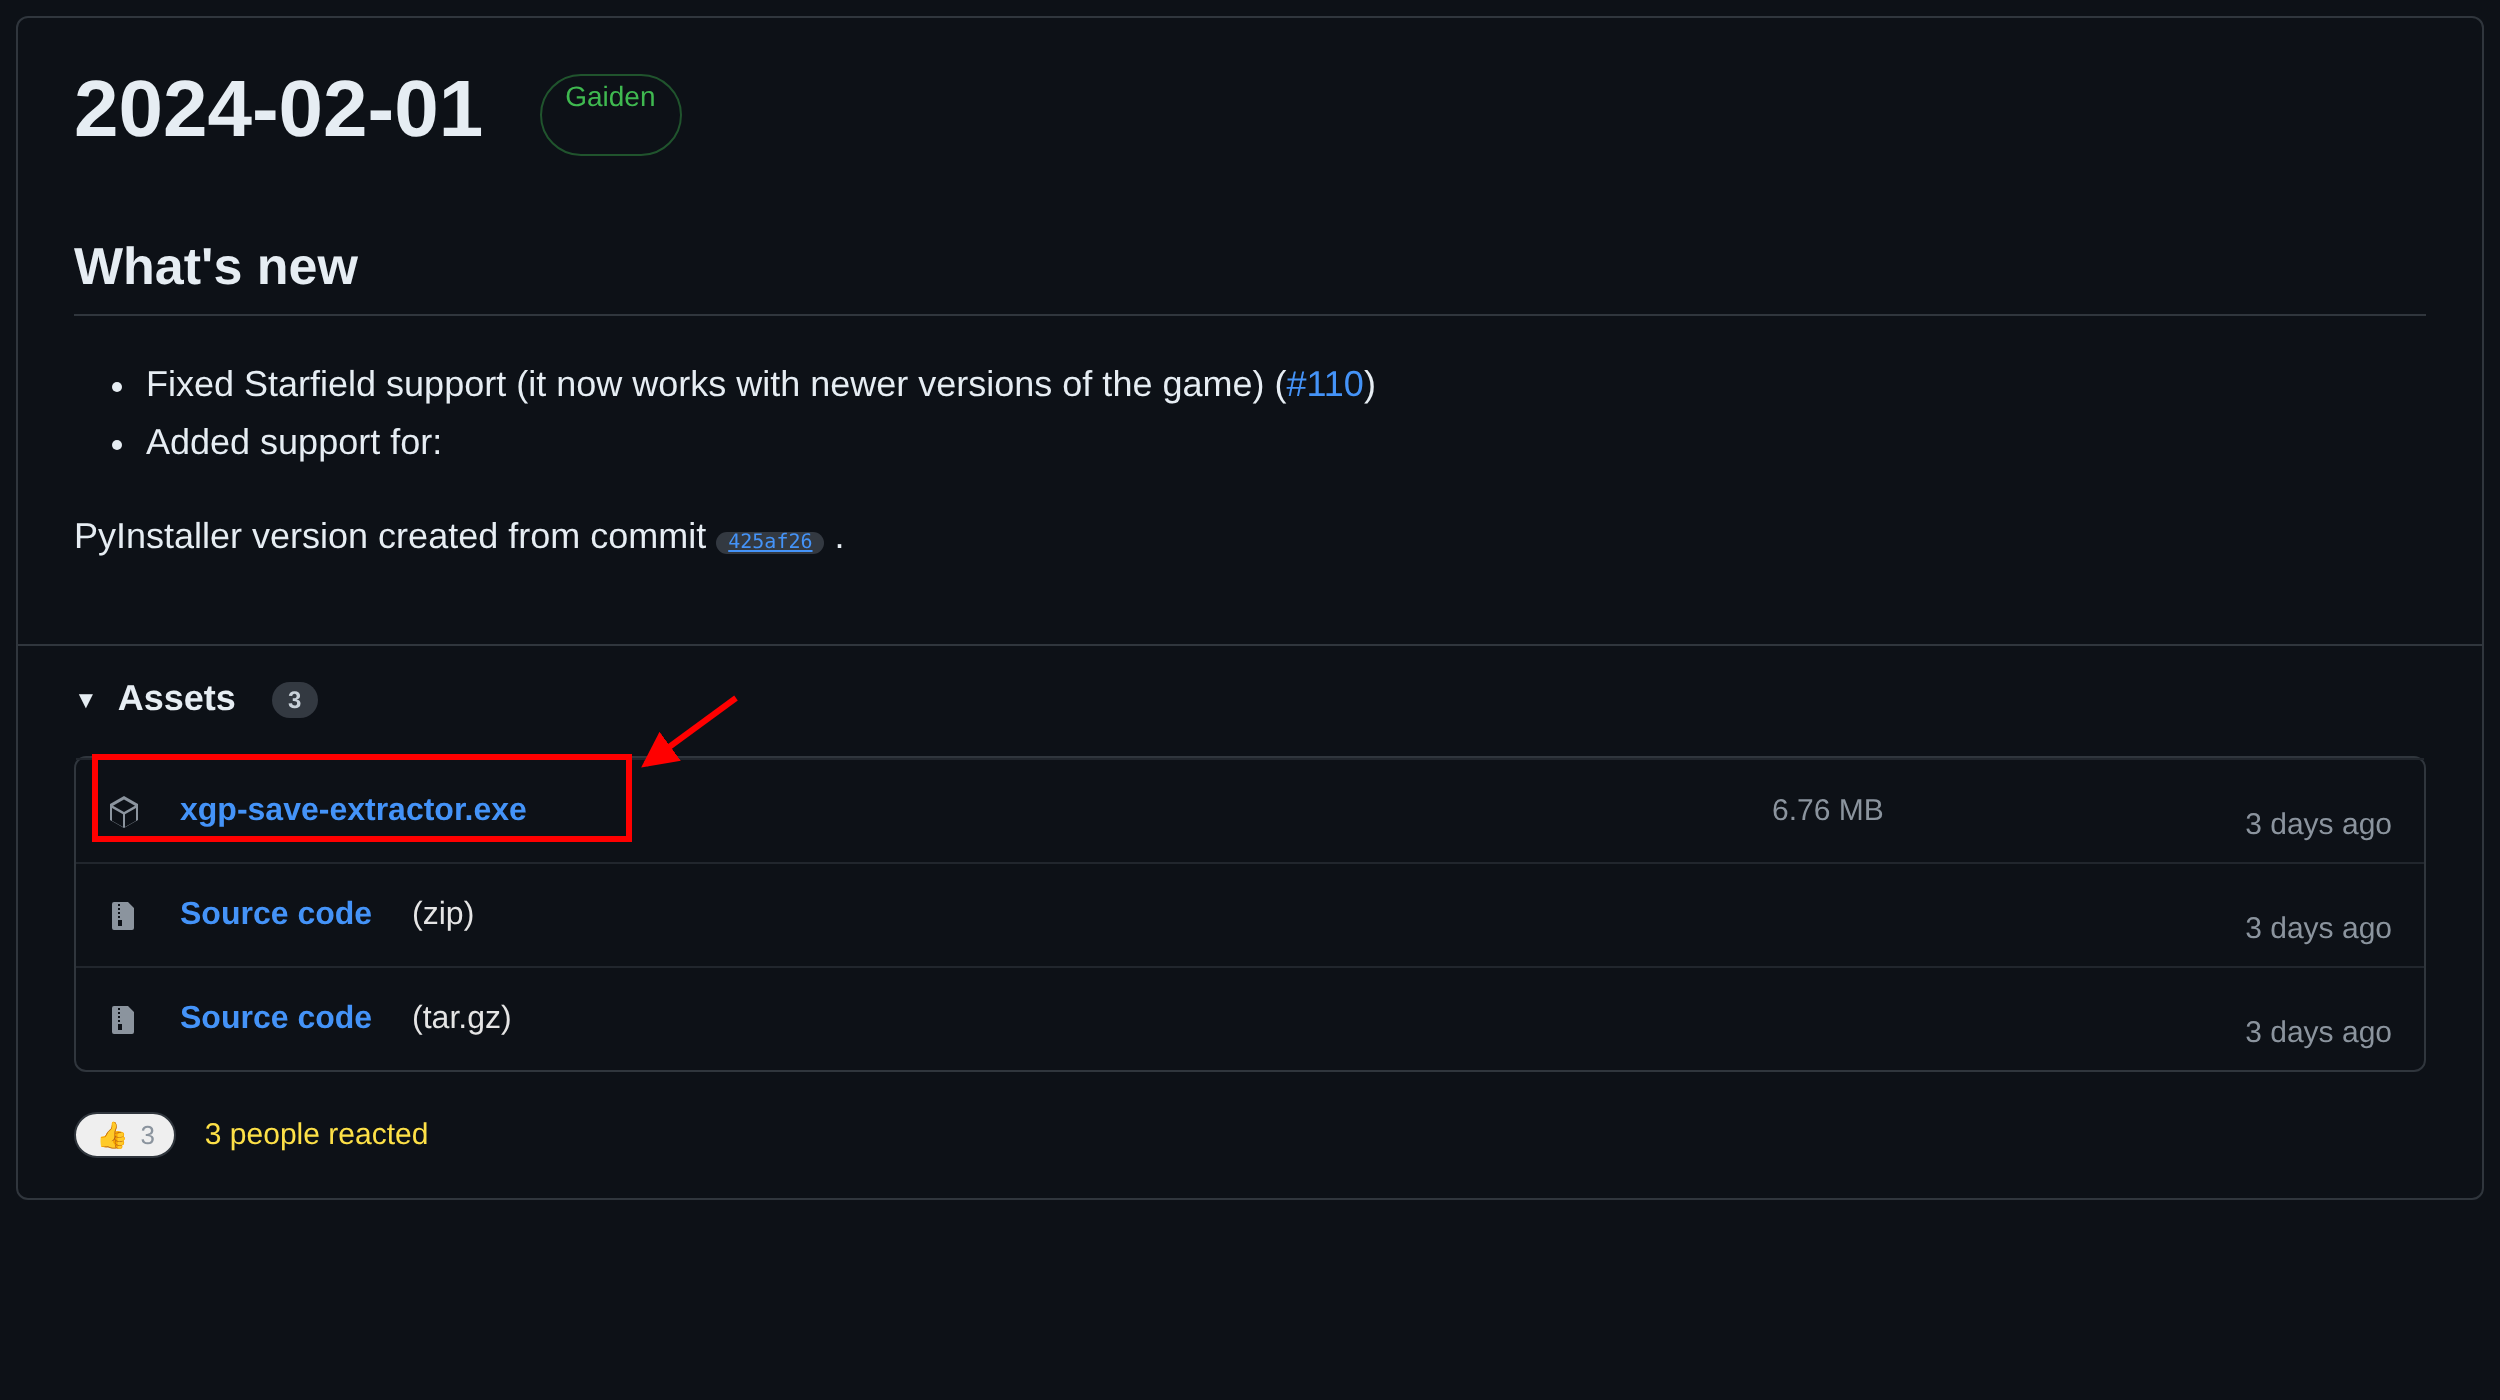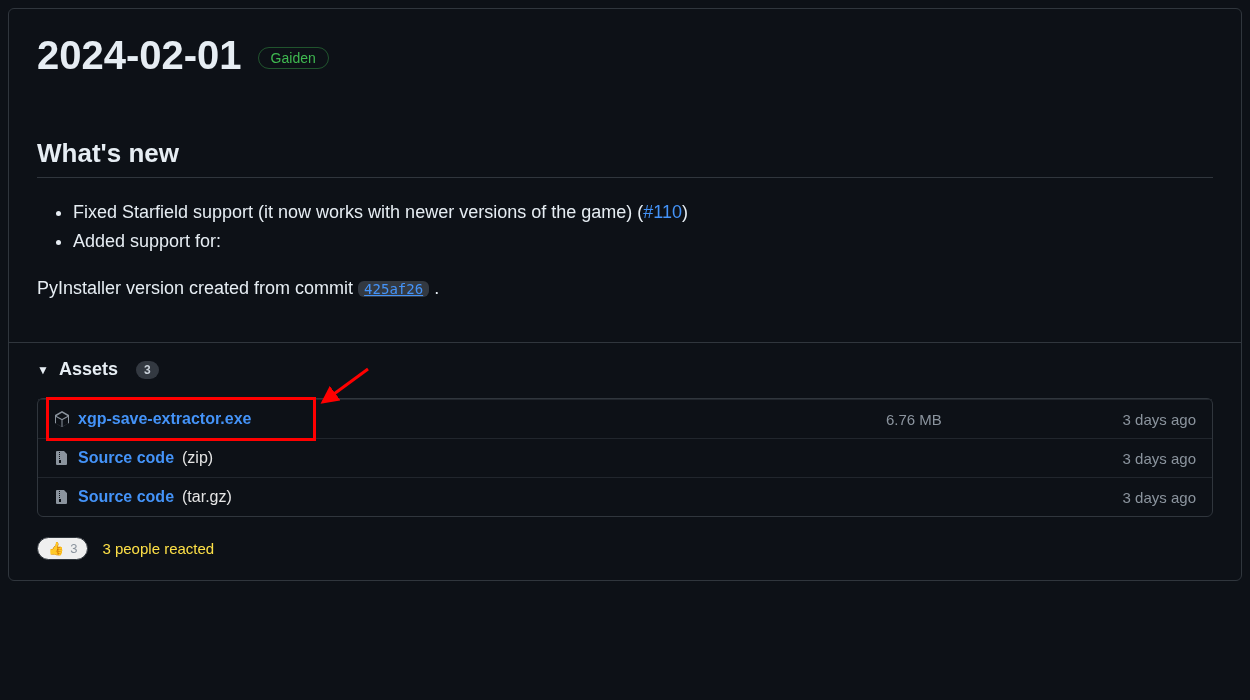--- a/index.html
+++ b/index.html
@@ -14,23 +14,22 @@
     .release-box {
       border: 1px solid #30363d;
       border-radius: 6px;
       overflow: hidden;
     }
     .release-header {
       padding: 24px 28px 12px 28px;
     }
     .title-row {
       display: flex;
-      align-items: center;
-      gap: 16px;
-      margin-bottom: 60px;
+      gap: 28px;
+      margin-bottom: 40px;
     }
     .release-title {
       font-size: 40px;
       font-weight: 600;
       color: #e6edf3;
     }
     .latest-badge {
       border: 1px solid rgba(63,185,80,0.4);
       color: #3fb950;
       font-size: 14px;
@@ -58,21 +57,21 @@
     }
     .changelog ul ul {
       list-style: circle;
       margin-bottom: 0;
     }
     .link { color: #4493f8; text-decoration: none; }
     .commit-badge {
       background: rgba(110,118,129,0.4);
       color: #4493f8;
       font-family: ui-monospace, SFMono-Regular, Menlo, monospace;
-      font-size: 14px;
+      font-size: 10px;
       padding: 0 6px;
       border-radius: 6px;
     }
     .pyinstaller-line {
       font-size: 18px;
       color: #e6edf3;
       margin-top: 4px;
     }
     .divider {
       border-top: 1px solid #30363d;
@@ -111,40 +110,41 @@
     .asset-row {
       display: flex;
       align-items: center;
       padding: 10px 16px;
       border-top: 1px solid #21262d;
     }
     .asset-row:first-child { border-top: none; }
     .asset-name {
       display: flex;
       align-items: center;
-      gap: 8px;
+      gap: 20px;
       color: #4493f8;
       font-size: 16px;
       font-weight: 600;
       flex: 1;
       text-decoration: none;
     }
     .asset-suffix { color: #e5e5e5; font-weight: 400; }
     .asset-icon { fill: #8b949e; flex-shrink: 0; }
     .asset-size {
       color: #8b949e;
       font-size: 15px;
       width: 200px;
       text-align: left;
     }
     .asset-time {
       color: #8b949e;
       font-size: 15px;
       width: 110px;
       text-align: right;
+      margin-top: 14px;
     }
     .highlight-box {
       position: absolute;
       border: 3px solid #ff0000;
       top: -2px;
       left: 8px;
       width: 270px;
       height: 44px;
       pointer-events: none;
     }

